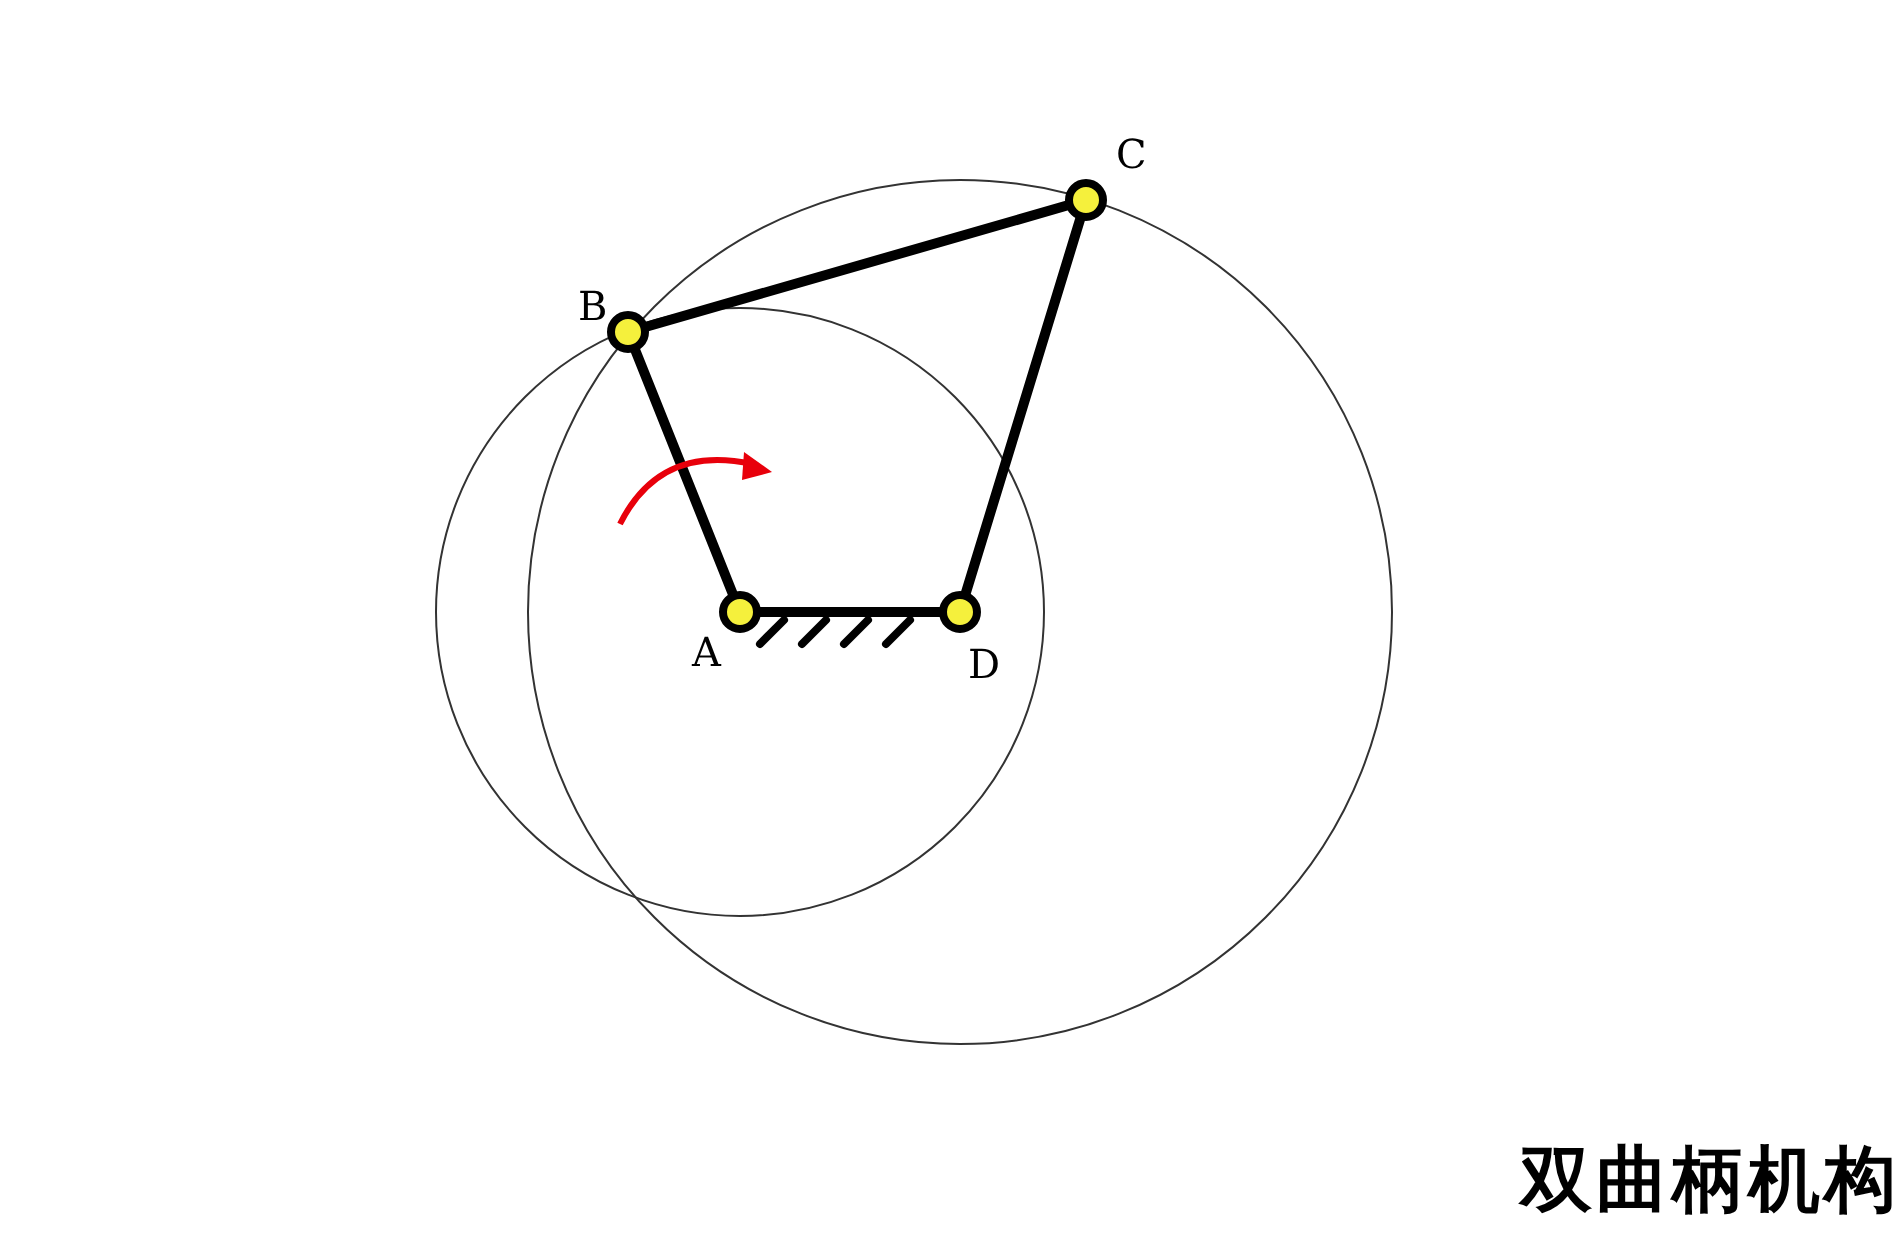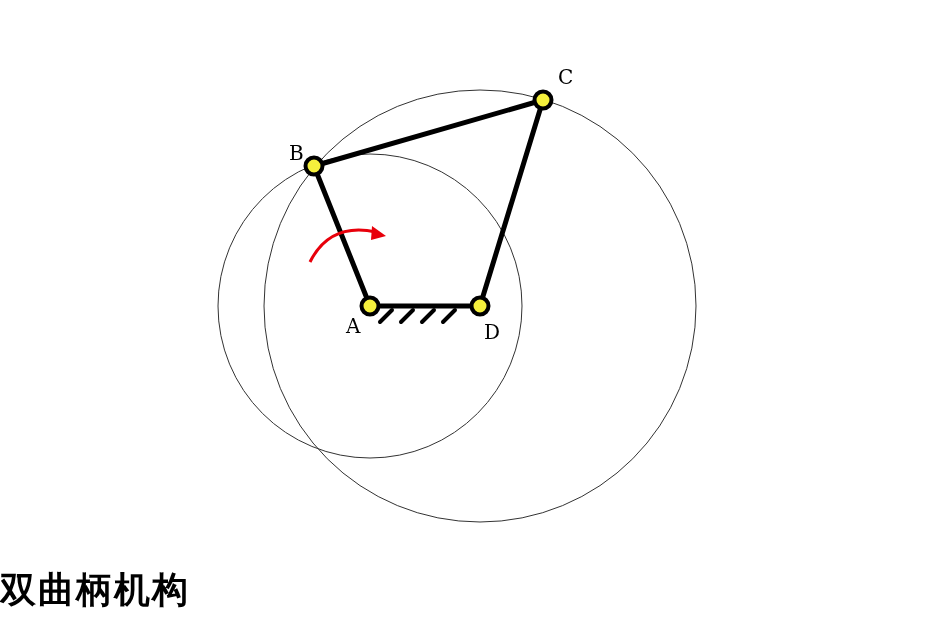--- a/index.html
+++ b/index.html
@@ -1,19 +1,19 @@
 <!DOCTYPE html>
 <html><head>
   <meta charset="utf-8">
   <style>
     html, body { margin: 0; padding: 0; background: #ffffff; }
     body { width: 950px; height: 628px; position: relative; overflow: hidden; font-family: "DejaVu Sans", sans-serif; }
     #stage { position: absolute; left: 0; top: 0; width: 950px; height: 628px; }
     .label { position: absolute; font-family: "DejaVu Serif", "Liberation Serif", serif; font-size: 20px; color: #000; line-height: 1; }
-    #title { position: absolute; left: 0; width: 950px; top: 566px; text-align: left; font-family: "DejaVu Sans", sans-serif; font-size: 36px; font-weight: bold; color: #000; letter-spacing: 2px; }
+    #title { position: absolute; left: 0; width: 950px; top: 566px; text-align: right; font-family: "DejaVu Sans", sans-serif; font-size: 36px; font-weight: bold; color: #000; letter-spacing: 2px; }
   </style>
 </head>
 <body>
 
 <div id="stage">
   <svg width="950" height="628" viewBox="0 0 950 628" xmlns="http://www.w3.org/2000/svg">
 
     <circle cx="370" cy="306" r="152" fill="none" stroke="#333" stroke-width="1"></circle>
     <circle cx="480" cy="306" r="216" fill="none" stroke="#333" stroke-width="1"></circle>
 

